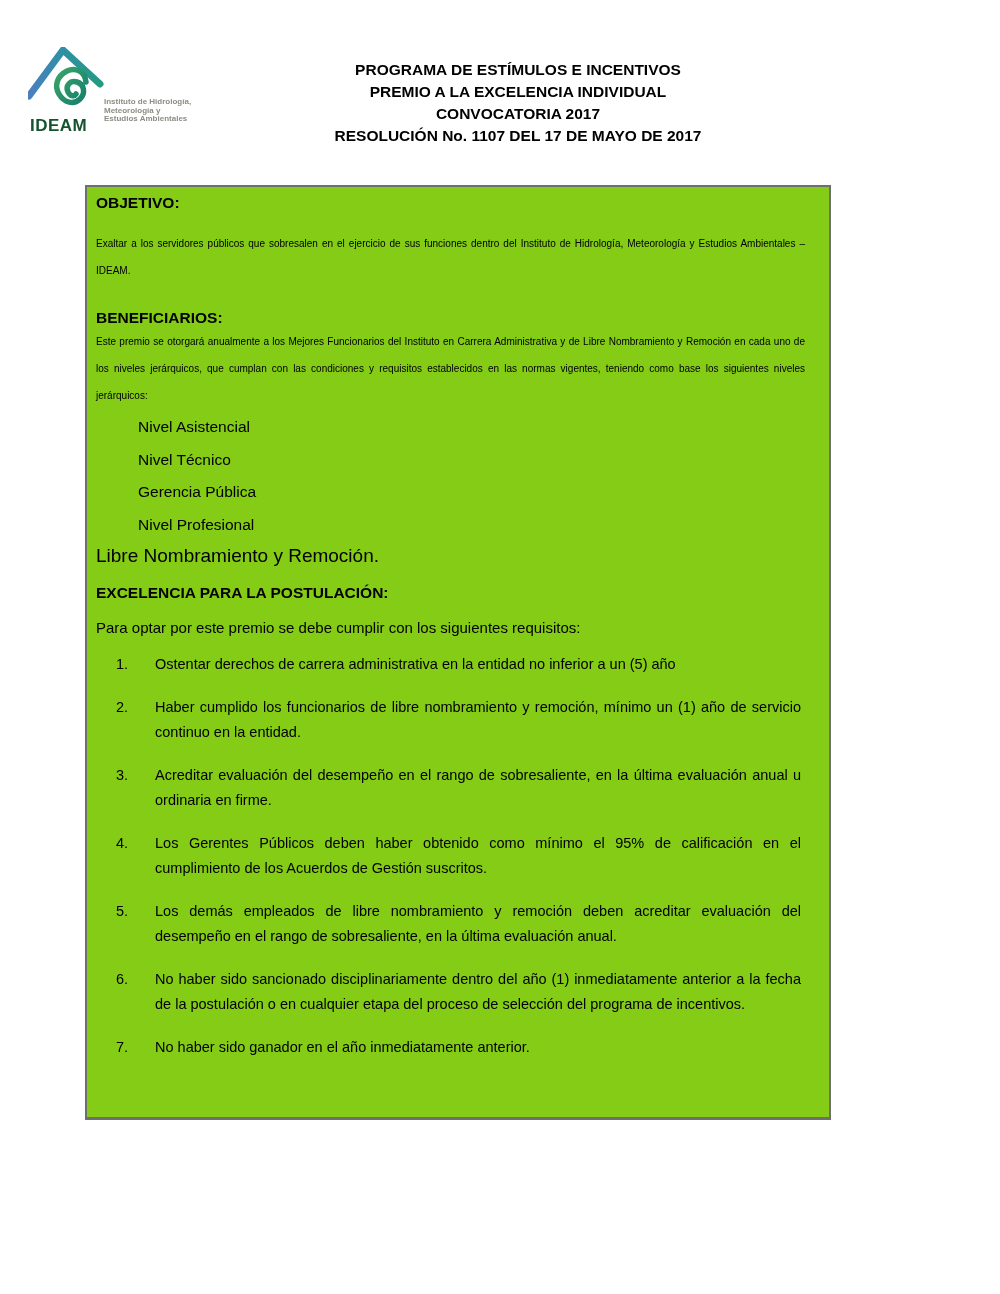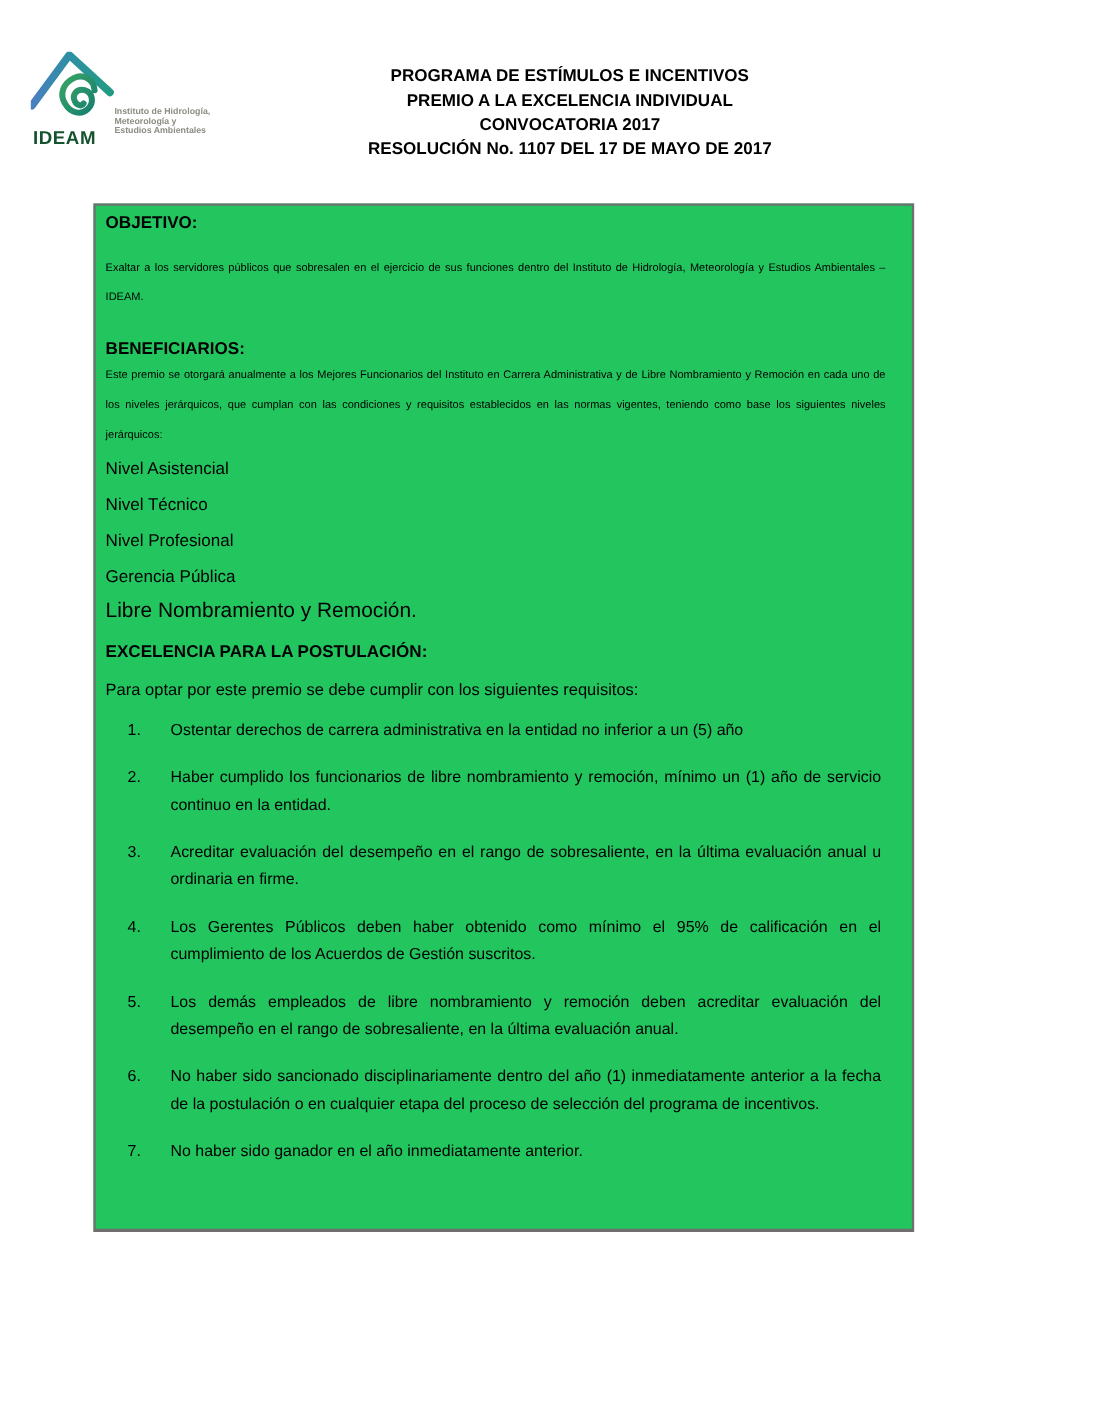--- a/index.html
+++ b/index.html
@@ -34,30 +34,30 @@
     color: #000;
     padding-left: 36px;
   }
 
   
   .doc-box {
     position: absolute; left: 85px; top: 185px;
     width: 746px; height: 935px;
     border: 2px solid #6f6f6f;
     border-bottom-width: 3px;
-    background: #22c55e;
+    background: #84cc16;
     padding: 6px 24px 0 9px;
   }
   .heading { font-size: 15.5px; font-weight: bold; line-height: 20px; }
   .para    { font-size: 10px; line-height: 27px; text-align: justify; }
   .mt-h2   { margin-top: 24px; }
   .mt-p1   { margin-top: 17px; }
   .mt-p2   { margin-top: 0; }
   .niveles { margin-top: 2px; }
-  .nivel   { font-size: 15.5px; line-height: 32.5px; }
+  .nivel   { font-size: 15.5px; line-height: 32.5px; margin-left: 42px; }
   .nota    { font-size: 19px; line-height: 30px; }
   .mt-h3   { margin-top: 12px; }
   .intro   { font-size: 15px; line-height: 20px; margin-top: 15px; }
 
   .req-list { margin-top: 14px; }
   .req-item { display: flex; margin-bottom: 18px; font-size: 14.5px; line-height: 25px; }
   .req-num  { flex: none; width: 59px; padding-left: 20px; }
   .req-text { flex: 1; text-align: justify; padding-right: 4px; }
 </style>
 </head>
@@ -100,22 +100,22 @@
 
   <div class="para mt-p1">Exaltar a los servidores públicos que sobresalen en el ejercicio de sus funciones dentro del Instituto de Hidrología, Meteorología y Estudios Ambientales – IDEAM.</div>
 
   <div class="heading mt-h2">BENEFICIARIOS:</div>
 
   <div class="para mt-p2">Este premio se otorgará anualmente a los Mejores Funcionarios del Instituto en Carrera Administrativa y de Libre Nombramiento y Remoción en cada uno de los niveles jerárquicos, que cumplan con las condiciones y requisitos establecidos en las normas vigentes, teniendo como base los siguientes niveles jerárquicos:</div>
 
   <div class="niveles">
     <div class="nivel">Nivel Asistencial</div>
     <div class="nivel">Nivel Técnico</div>
+    <div class="nivel">Gerencia Pública</div>
     <div class="nivel">Nivel Profesional</div>
-    <div class="nivel">Gerencia Pública</div>
     <div class="nota">Libre Nombramiento y Remoción.</div>
   </div>
 
   <div class="heading mt-h3">EXCELENCIA PARA LA POSTULACIÓN:</div>
 
   <div class="intro">Para optar por este premio se debe cumplir con los siguientes requisitos:</div>
 
   <div class="req-list">
 
     <div class="req-item">

